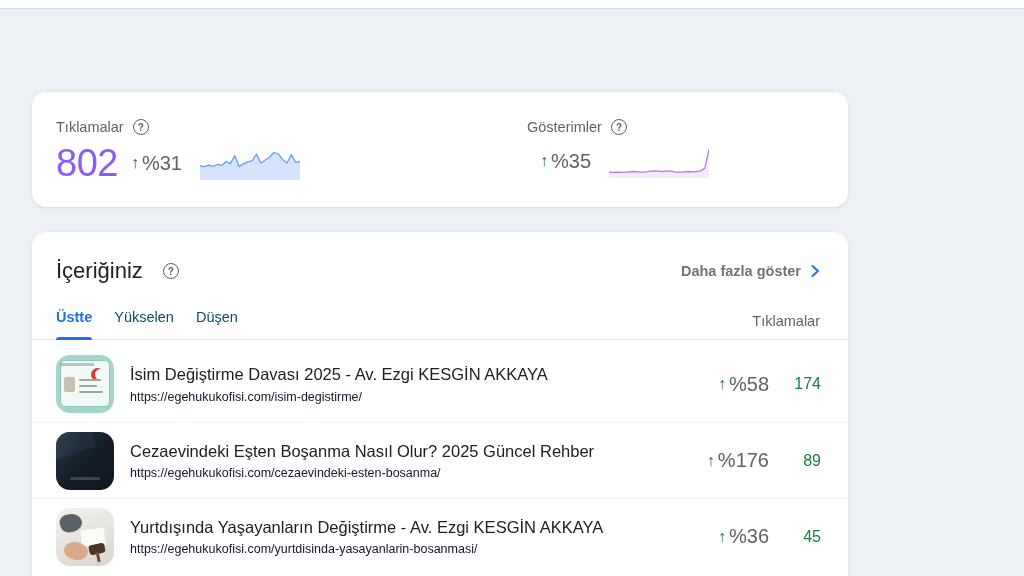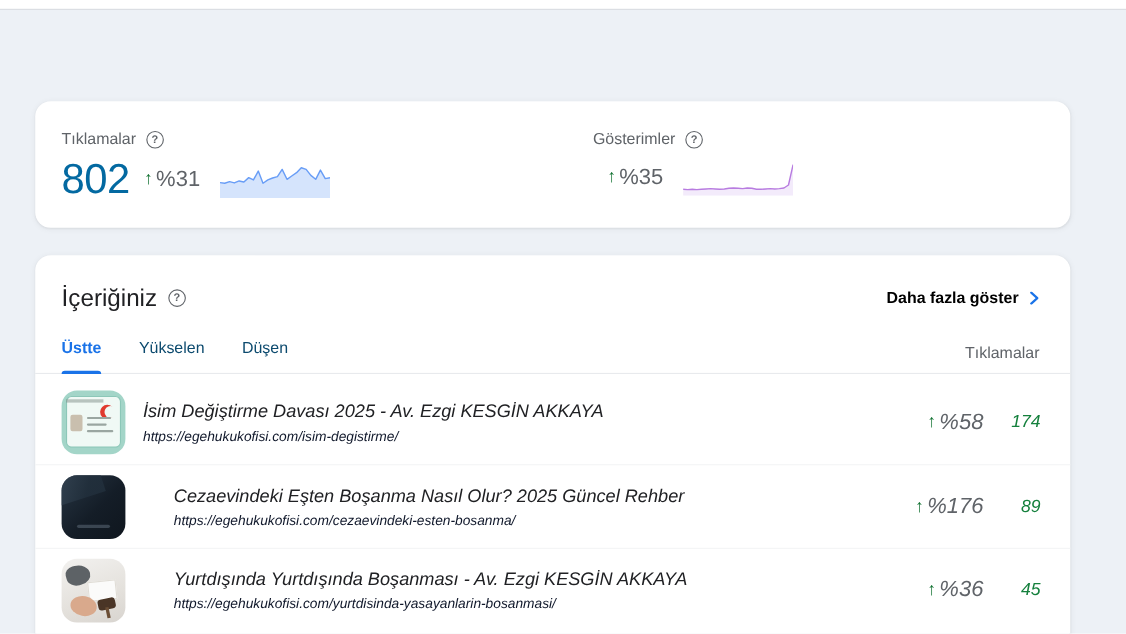--- a/index.html
+++ b/index.html
@@ -8,71 +8,71 @@
     font-family:"Liberation Sans", sans-serif;
     background:#edf1f6;
     color:#202124;
     position:relative;
   }
   .top-strip {
     position:absolute; left:0; top:0; width:1024px; height:9px;
     background:#ffffff; border-bottom:1px solid #d7dbe0;
   }
   .card {
-    position:absolute; left:32px; width:941px;
+    position:absolute; left:32px; width:816px;
     background:#ffffff; border-radius:14px;
     box-shadow:0 1px 2px rgba(60,64,67,.08), 0 1px 6px rgba(60,64,67,.06);
   }
   .metrics-card { top:92px; height:115px; }
   .content-card { top:232px; height:380px; }
 
   
   .metric { position:absolute; top:0; height:100%; }
   .metric-clicks { left:24px; }
-  .metric-impressions { left:507px; }
+  .metric-impressions { left:495px; }
   .metric-label-row { display:flex; align-items:center; gap:9px; margin-top:27px; }
   .metric-label { font-size:14.5px; color:#5f6368; }
   .help-icon {
     width:16px; height:16px; border:1.6px solid #5f6368; border-radius:50%;
     color:#5f6368; font-size:10px; font-weight:bold;
     display:flex; align-items:center; justify-content:center; flex:0 0 auto;
   }
   .metric-value-row { display:flex; align-items:center; margin-top:9px; }
-  .metric-value { font-size:38px; font-weight:400; color:#0369a1; letter-spacing:-.5px; line-height:1; }
+  .metric-value { font-size:38px; font-weight:400; color:#8b5cf6; letter-spacing:-.5px; line-height:1; }
   .delta { display:flex; align-items:center; margin-left:13px; }
   .delta-arrow { color:#137333; font-size:16px; font-weight:bold; line-height:1; }
   .delta-pct { color:#5f6368; font-size:20px; margin-left:3px; }
   .sparkline { margin-left:18px; display:block; }
 
   
   .content-header { display:flex; align-items:center; justify-content:space-between; padding:26px 28px 0 24px; }
-  .content-title-wrap { display:flex; align-items:center; gap:10px; }
+  .content-title-wrap { display:flex; align-items:center; gap:20px; }
   .content-title { font-size:22px; color:#202124; font-weight:400; }
-  .show-more { display:flex; align-items:center; gap:10px; color:#000000; font-size:14.5px; font-weight:bold; cursor:pointer; }
+  .show-more { display:flex; align-items:center; gap:10px; color:#737373; font-size:14.5px; font-weight:bold; cursor:pointer; }
   .chevron-right { display:block; }
 
   .tabs-row {
     display:flex; align-items:flex-end; justify-content:space-between;
     padding:0 28px 0 24px; margin-top:16px; border-bottom:1px solid #e8eaed; height:40px;
   }
-  .tabs { display:flex; gap:34px; height:100%; }
+  .tabs { display:flex; gap:22px; height:100%; }
   .tab {
     font-size:14.5px; color:#0c4a6e; cursor:pointer; position:relative;
     display:flex; align-items:center; padding-bottom:6px;
   }
   .tab.active { color:#1a73e8; font-weight:bold; }
   .tab.active::after {
     content:""; position:absolute; left:0; right:0; bottom:-1px; height:3px;
     background:#1a73e8; border-radius:3px 3px 0 0;
   }
   .col-header { font-size:14.5px; color:#5f6368; padding-bottom:10px; }
 
-  .rows { padding:6px 0 0 0;font-style:italic; }
+  .rows { padding:6px 0 0 0; }
   .row { display:flex; align-items:center; height:76px; padding:0 27px 0 24px; cursor:pointer; }
-  .row + .row { border-top:1px solid #f3f4f6;gap:28px; }
+  .row + .row { border-top:1px solid #f3f4f6; }
   .thumb {
     width:58px; height:58px; border-radius:14px; flex:0 0 auto;
     position:relative; overflow:hidden;
   }
   .row-text { margin-left:16px; flex:1 1 auto; min-width:0; }
   .row-title { font-size:16.5px; color:#202124; line-height:1.25; }
   .row-url { font-size:12.5px; color:#0f172a; margin-top:5px; }
   .row-stats { display:flex; align-items:center; flex:0 0 auto; }
   .row-count { font-size:16px; color:#15803d; min-width:36px; text-align:right; margin-left:16px; }
 
@@ -216,21 +216,21 @@
     </div>
 
     <div class="row">
       <div class="thumb thumb-signing">
         <span class="sg-paper"></span>
           <span class="sg-hand1"></span>
           <span class="sg-hand2"></span>
           <span class="sg-gavel"></span>
       </div>
       <div class="row-text">
-        <div class="row-title">Yurtdışında Yurtdışında Boşanması - Av. Ezgi KESGİN AKKAYA</div>
+        <div class="row-title">Yurtdışında Yaşayanların Değiştirme - Av. Ezgi KESGİN AKKAYA</div>
         <div class="row-url">https://egehukukofisi.com/yurtdisinda-yasayanlarin-bosanmasi/</div>
       </div>
       <div class="row-stats">
         <span class="delta">
           <span class="delta-arrow">↑</span>
           <span class="delta-pct">%36</span>
         </span>
         <span class="row-count">45</span>
       </div>
     </div>

